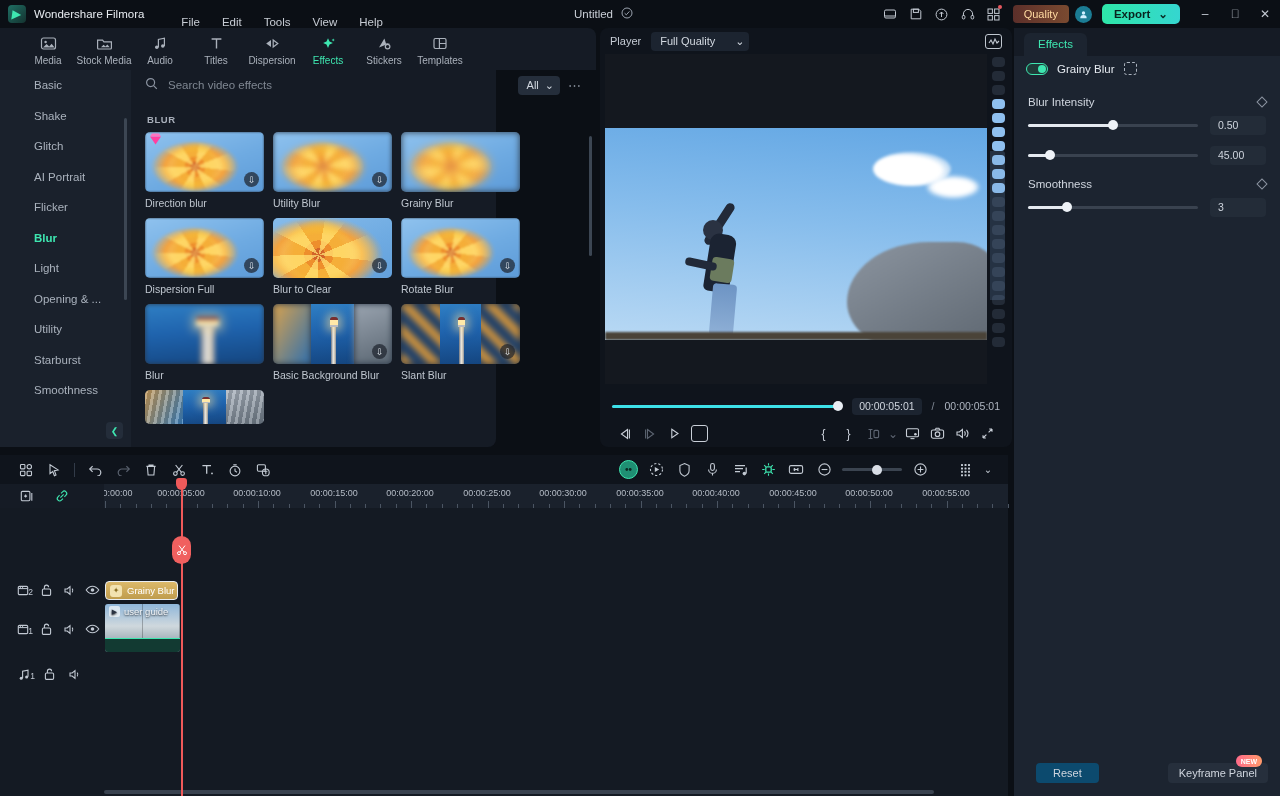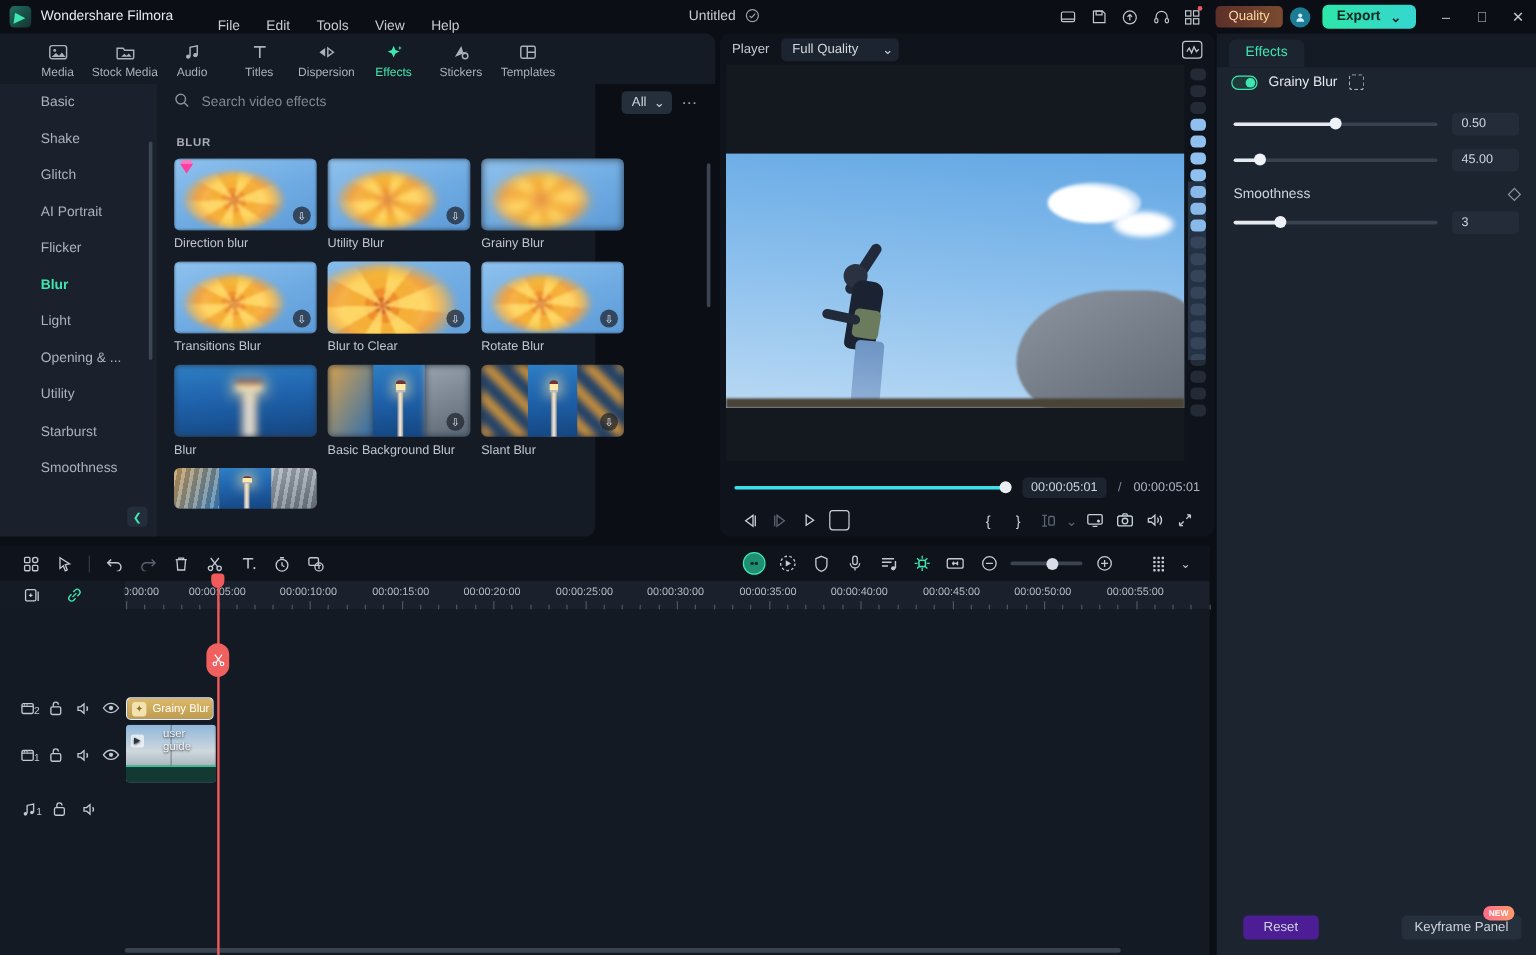--- a/index.html
+++ b/index.html
@@ -245,21 +245,21 @@
   .prop-name { font-size:11.5px; color:#cfd5de; }
   .kf-diamond { width:8px; height:8px; border:1.2px solid #8b93a0; transform: rotate(45deg); }
   .prop-row { display:flex; align-items:center; gap:12px; height:24px; }
   .slider { position:relative; flex:1; height:3px; background:#39424f; border-radius:2px; }
   .slider-fill { position:absolute; left:0; top:0; height:3px; background:#e4e9ef; border-radius:2px; }
   .slider-knob { position:absolute; top:-3.5px; width:10px; height:10px; border-radius:50%; background:#eef2f7; margin-left:-5px; }
   .val-box { width:56px; height:19px; border-radius:4px; background:#232c38; display:flex; align-items:center;
       padding-left:8px; font-size:10.5px; color:#cfd5de; }
   .rfooter { position:absolute; left:0; bottom:0; width:266px; height:46px; }
   .reset-btn { position:absolute; left:22px; top:13px; height:20px; padding:0 17px; border-radius:4px;
-      background:#4c1d95; color:#cfd5de; font-size:11px; display:flex; align-items:center; }
+      background:#0c4a6e; color:#cfd5de; font-size:11px; display:flex; align-items:center; }
   .kf-btn { position:absolute; right:12px; top:13px; height:20px; padding:0 11px; border-radius:4px;
       background:#262f3c; color:#cfd5de; font-size:11px; display:flex; align-items:center; }
   .new-badge { position:absolute; right:6px; top:-8px; height:12px; padding:0 5px; border-radius:7px;
       background: linear-gradient(90deg,#ff6b8a,#ff9a6b); color:#fff; font-size:7px; font-weight:bold;
       display:flex; align-items:center; }
 
   
   .tl-toolbar { position:absolute; left:0; top:455px; width:1008px; height:29px; background:#0f141c;
       display:flex; align-items:center; padding:0 12px; }
   .tt { width:28px; height:22px; display:flex; align-items:center; justify-content:center; color:#c3cad3; font-size:13px; }
@@ -285,21 +285,21 @@
       background: linear-gradient(180deg,#d9b濃); }
   .clip-eff { position:absolute; height:19px; border-radius:4px;
       background: linear-gradient(180deg,#dcb96a,#bf9c4d); border:1.5px solid #e9eef4;
       display:flex; align-items:center; gap:5px; padding-left:4px; }
   .clip-eff-ic { width:12px; height:12px; border-radius:3px; background:#f2e2b0; color:#8a6d22;
       font-size:8px; display:flex; align-items:center; justify-content:center; }
   .clip-eff-lbl { font-size:9.5px; color:#fff; }
   .clip-vid { position:absolute; border-radius:3px; overflow:hidden; background:#2b3e55; }
   .clip-thumbs { position:absolute; inset:0; display:flex; }
   .clip-thumbs > div { flex:1; background: linear-gradient(180deg,#8fb7da 0%, #cfd8dd 46%, #7d8f9b 100%); border-right:1px solid rgba(0,0,0,.25); }
-  .clip-name { position:absolute; left:4px; top:2px; display:flex; align-items:center; gap:16px;
+  .clip-name { position:absolute; left:4px; top:2px; display:flex; align-items:flex-start; gap:4px;
       font-size:9.5px; color:#f2f5f8; text-shadow:0 1px 2px rgba(0,0,0,.8); }
   .clip-play { width:11px; height:11px; border-radius:2px; background:rgba(255,255,255,.65);
       display:flex; align-items:center; justify-content:center; color:#2a3342; font-size:7px; }
   .clip-audio { position:absolute; left:0; bottom:0; width:100%; height:14px; background:#123a32; border-top:1.5px solid #3ee6b0; }
   .playhead { position:absolute; top:484px; width:1.5px; height:312px; background:#f05a5a; }
   .ph-cap { position:absolute; top:-6px; left:-5px; width:11px; height:12px; background:#f05a5a; border-radius:3px 3px 50% 50%; }
   .ph-split { position:absolute; top:52px; left:-9px; width:19px; height:28px; background:#f0605f;
       border-radius:10px; display:flex; align-items:center; justify-content:center; color:#fff; font-size:11px; }
   .tl-hscroll { position:absolute; left:104px; bottom:2px; width:830px; height:4px; background:#39424f; border-radius:3px; }
 </style>
@@ -525,21 +525,21 @@
           </div>
           <div class="cell-label">Grainy Blur</div>
         </div>
 
         <div class="cell">
           <div class="thumb">
             <div class="flower f-b1"></div>
               <div class="petals f-b1"></div>
             <div class="dl-badge">⇩</div>
           </div>
-          <div class="cell-label">Transitions Blur</div>
+          <div class="cell-label">Dispersion Full</div>
         </div>
 
         <div class="cell">
           <div class="thumb">
             <div class="flower f-b0" style="transform:scale(1.45)"></div>
             <div class="petals f-b0" style="transform:scale(1.45)"></div>
             <div class="dl-badge">⇩</div>
           </div>
           <div class="cell-label">Blur to Clear</div>
         </div>
@@ -740,20 +740,24 @@
       <div class="rtab">Effects</div>
     </div>
     <div class="rbody">
       <div class="eff-head">
         <span class="toggle"></span>
         <span class="eff-name">Grainy Blur</span>
         <span class="mask-icon"></span>
       </div>
 
       <div class="prop">
+        <div class="prop-head">
+          <span class="prop-name">Blur Intensity</span>
+          <span class="kf-diamond"></span>
+        </div>
         <div class="prop-row">
           <div class="slider">
             <div class="slider-fill" style="width:50%"></div>
             <div class="slider-knob" style="left:50%"></div>
           </div>
           <div class="val-box">0.50</div>
         </div>
       </div>
 
       <div class="prop">

